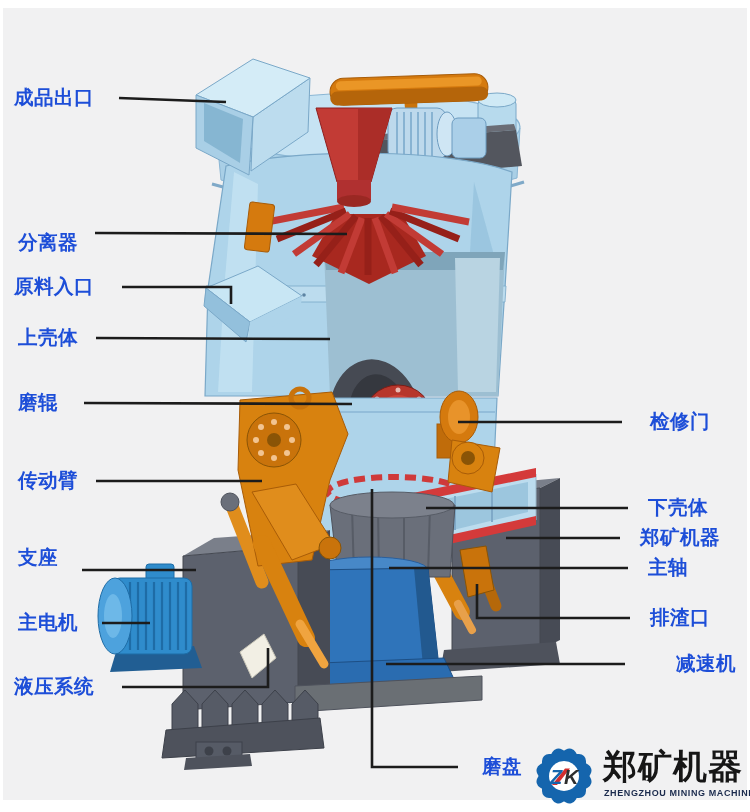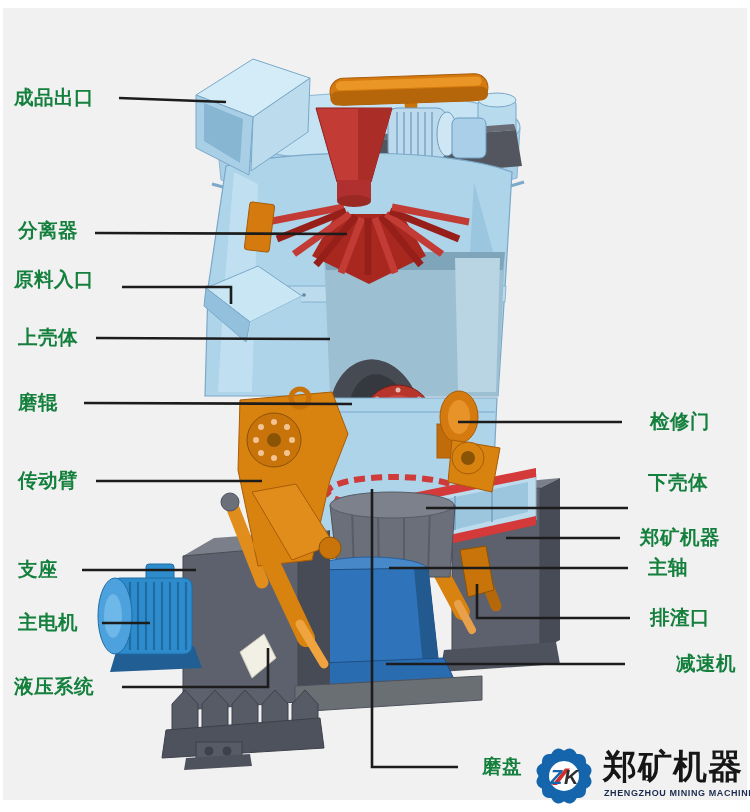--- a/index.html
+++ b/index.html
@@ -3,21 +3,21 @@
 <meta charset="utf-8">
 <style>
   html,body{margin:0;padding:0;}
   body{
     width:750px;height:812px;position:relative;background:#ffffff;
     font-family:"Liberation Sans","DejaVu Sans",sans-serif;overflow:hidden;
   }
   .frame{position:absolute;left:3px;top:8px;width:744px;height:792px;background:#f1f1f2;}
   svg{position:absolute;left:0;top:0;}
   .lbl{
-    position:absolute;white-space:nowrap;color:#15803d;
+    position:absolute;white-space:nowrap;color:#1d4ed8;
     font:600 19.5px/22px "Liberation Serif","DejaVu Serif",serif;
     letter-spacing:.5px;
   }
   .logo{position:absolute;left:528px;top:738px;width:222px;height:72px;}
   .logo-name{
     position:absolute;left:75px;top:10px;color:#161616;
     font:700 34px/36px "Liberation Sans","DejaVu Sans",sans-serif;letter-spacing:1px;white-space:nowrap;text-align:center;
   }
   .logo-sub{
     position:absolute;left:76px;top:50px;color:#1b2b4d;
@@ -274,30 +274,30 @@
     <polyline points="426,508 628,508"></polyline>
     <polyline points="506,538 620,538"></polyline>
     <polyline points="389,568 628,568"></polyline>
     <polyline points="477,584 477,618 630,618"></polyline>
     <polyline points="386,664 625,664"></polyline>
     <polyline points="372,489 372,767 458,767"></polyline>
   </g>
 </svg>
 
 <div class="lbl" style="left:14px;top:87px">成品出口</div>
-<div class="lbl" style="left:18px;top:220px">分离器</div>
-<div class="lbl" style="left:14px;top:269px">原料入口</div>
+<div class="lbl" style="left:18px;top:232px">分离器</div>
+<div class="lbl" style="left:14px;top:276px">原料入口</div>
 <div class="lbl" style="left:18px;top:327px">上壳体</div>
 <div class="lbl" style="left:18px;top:392px">磨辊</div>
 <div class="lbl" style="left:18px;top:470px">传动臂</div>
-<div class="lbl" style="left:18px;top:559px">支座</div>
+<div class="lbl" style="left:18px;top:547px">支座</div>
 <div class="lbl" style="left:18px;top:612px">主电机</div>
 <div class="lbl" style="left:14px;top:676px">液压系统</div>
 <div class="lbl" style="left:650px;top:411px">检修门</div>
-<div class="lbl" style="left:648px;top:472px">下壳体</div>
+<div class="lbl" style="left:648px;top:497px">下壳体</div>
 <div class="lbl" style="left:640px;top:527px">郑矿机器</div>
 <div class="lbl" style="left:648px;top:557px">主轴</div>
 <div class="lbl" style="left:650px;top:607px">排渣口</div>
 <div class="lbl" style="left:676px;top:653px">减速机</div>
 <div class="lbl" style="left:482px;top:756px">磨盘</div>
 
 <div class="logo">
   <svg width="72" height="72" viewBox="0 0 72 72">
     <g transform="translate(36,38)">
       <rect x="-22" y="-22" width="44" height="44" rx="7" fill="#1565ad"></rect>

